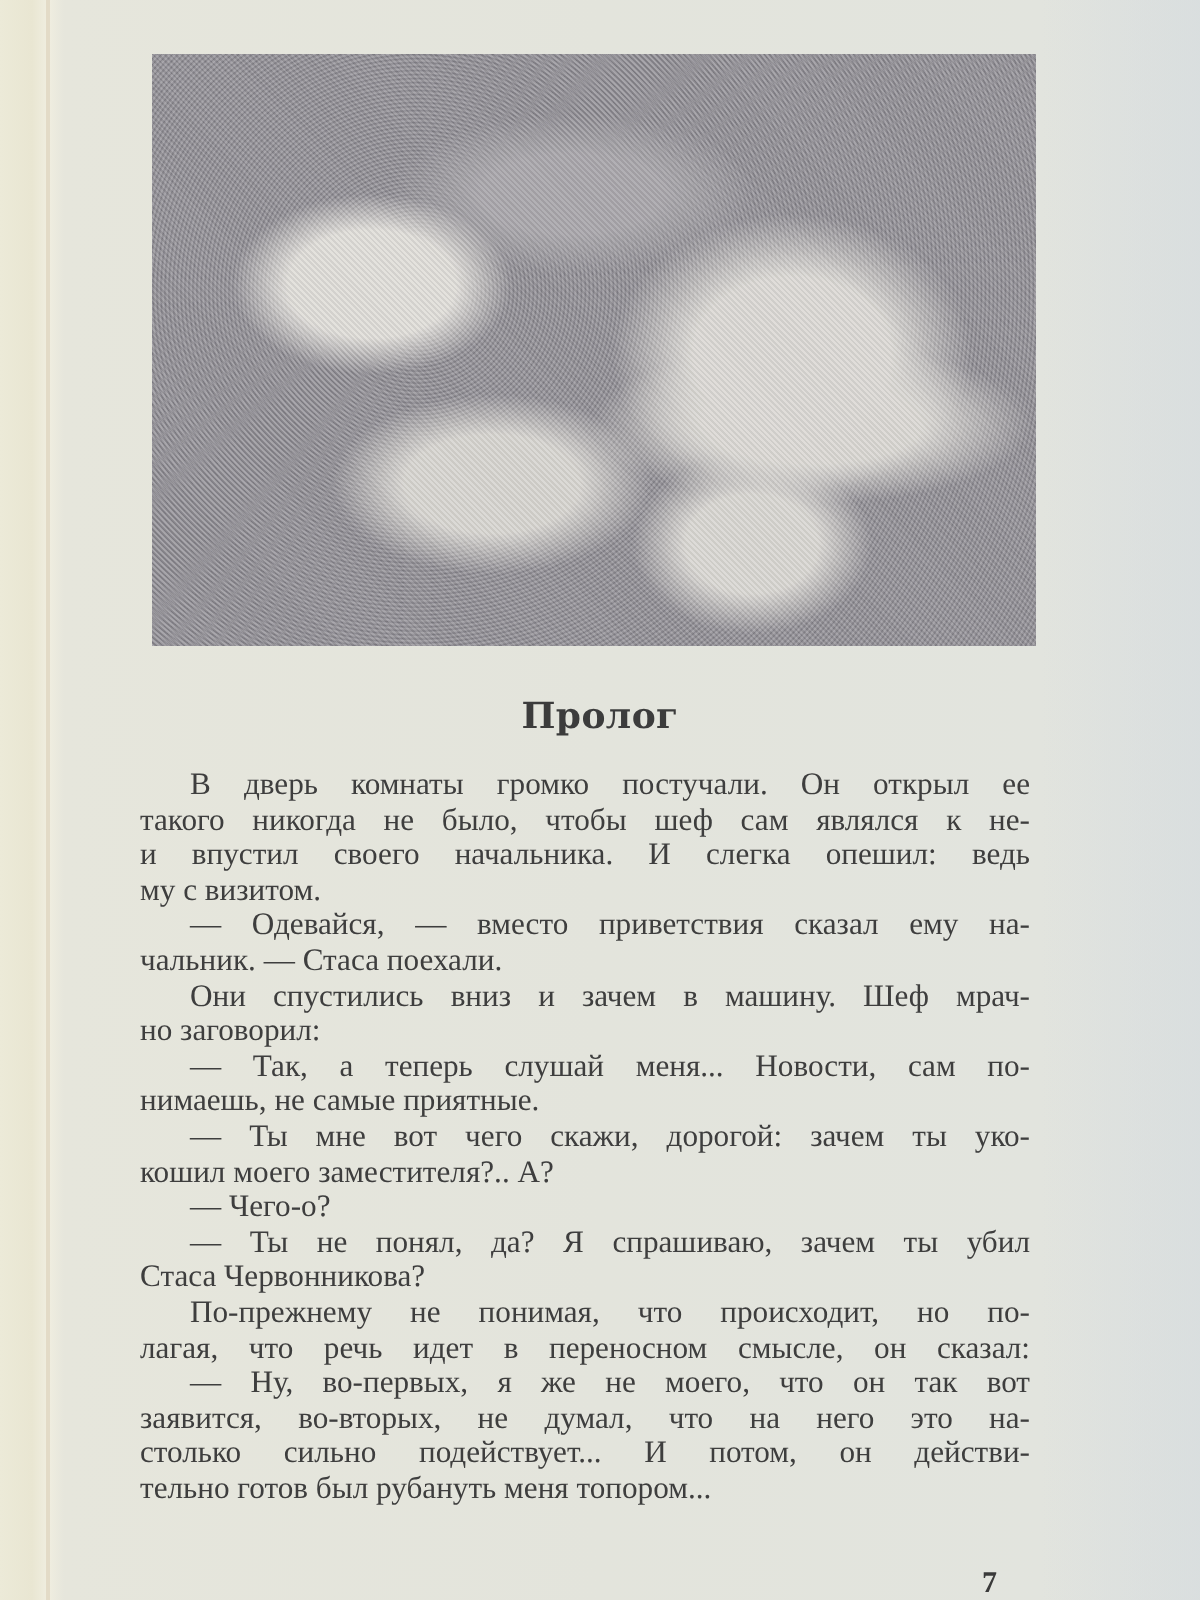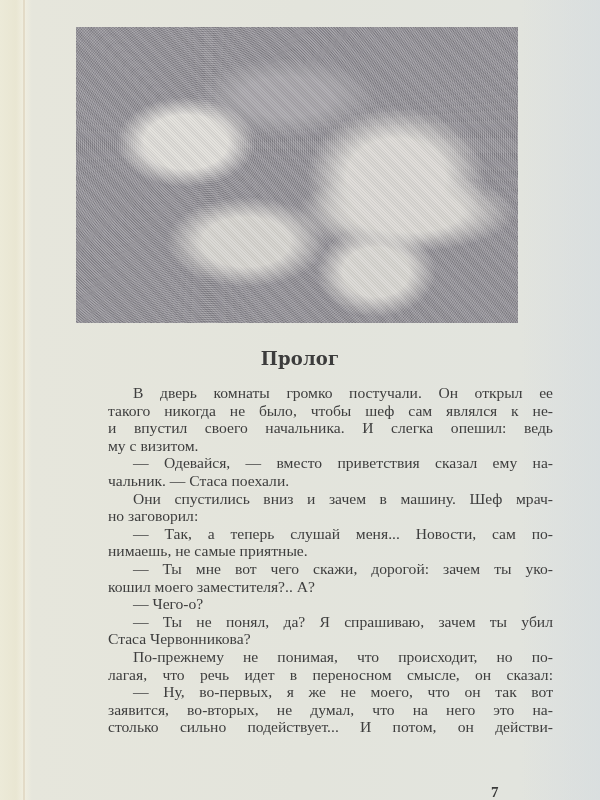--- a/index.html
+++ b/index.html
@@ -72,21 +72,20 @@
     }
     .text {
       position: absolute;
       left: 70px;
       top: 384px;
       width: 445px;
       font-family: "Liberation Serif", serif;
       font-size: 15.6px;
       line-height: 17.6px;
       color: #3e3e3e;
-      margin-left: 38px;
     }
     .line {
       display: block;
       white-space: nowrap;
       text-align: justify;
       text-align-last: justify;
       height: 17.6px;
     }
     .line.indent { padding-left: 25px; }
     .line.last { text-align-last: left; }
@@ -125,16 +124,17 @@
     <span class="line indent">— Ты мне вот чего скажи, дорогой: зачем ты уко-</span>
     <span class="line last">кошил моего заместителя?.. А?</span>
     <span class="line indent last">— Чего-о?</span>
     <span class="line indent">— Ты не понял, да? Я спрашиваю, зачем ты убил</span>
     <span class="line last">Стаса Червонникова?</span>
     <span class="line indent">По-прежнему не понимая, что происходит, но по-</span>
     <span class="line">лагая, что речь идет в переносном смысле, он сказал:</span>
     <span class="line indent">— Ну, во-первых, я же не моего, что он так вот</span>
     <span class="line">заявится, во-вторых, не думал, что на него это на-</span>
     <span class="line">столько сильно подействует... И потом, он действи-</span>
+    <span class="line last">тельно готов был рубануть меня топором...</span>
   </div>
 
   <div class="page-number">7</div>
 </div>
 
 </body></html>

